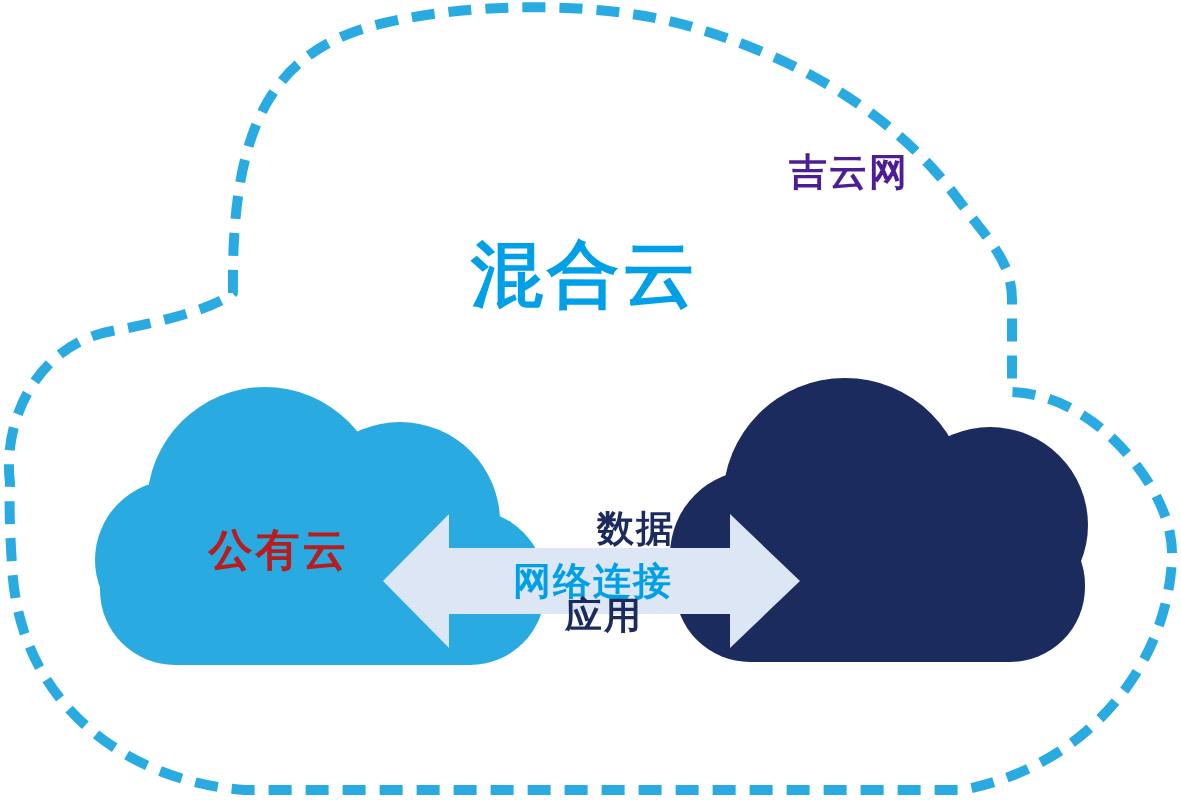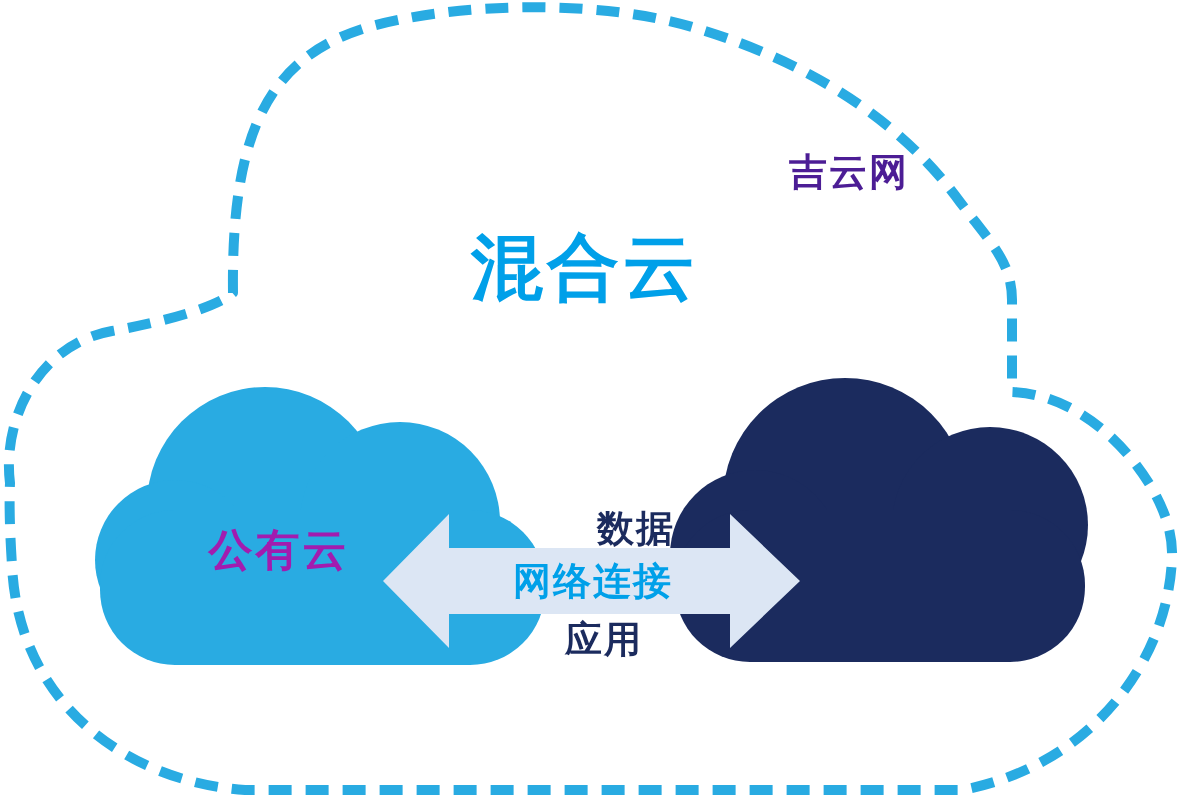--- a/index.html
+++ b/index.html
@@ -22,39 +22,39 @@
   }
   .label {
     position: absolute;
     transform: translateX(-50%);
     white-space: nowrap;
     font-weight: bold;
     line-height: 1;
     user-select: none;
   }
   .diagram-title {
-    top: 231px;
+    top: 238px;
     left: 585px;
     font-size: 72px;
     letter-spacing: 4px;
     color: #00A0E9;
   }
   .brand-label {
     top: 153px;
     left: 849px;
     font-size: 38px;
     letter-spacing: 2px;
     color: #4c1d95;
   }
   .public-cloud-label {
     top: 528px;
     left: 279px;
     font-size: 44px;
     letter-spacing: 3px;
-    color: #a21caf;
+    color: #b91c1c;
   }
   .private-cloud-label {
     top: 524px;
     left: 901px;
     font-size: 44px;
     letter-spacing: 3px;
     color: #ffffff;
   }
   .connection-label {
     top: 562px;
@@ -65,21 +65,21 @@
   }
   .connection-top-label {
     top: 510px;
     left: 604px;
     font-size: 37px;
     letter-spacing: 2px;
     color: #1B2B5E;
     margin-left: 32px;
   }
   .connection-bottom-label {
-    top: 621px;
+    top: 597px;
     left: 604px;
     font-size: 37px;
     letter-spacing: 2px;
     color: #1B2B5E;
   }
 </style>
 </head>
 <body>
 
 <div class="canvas">

